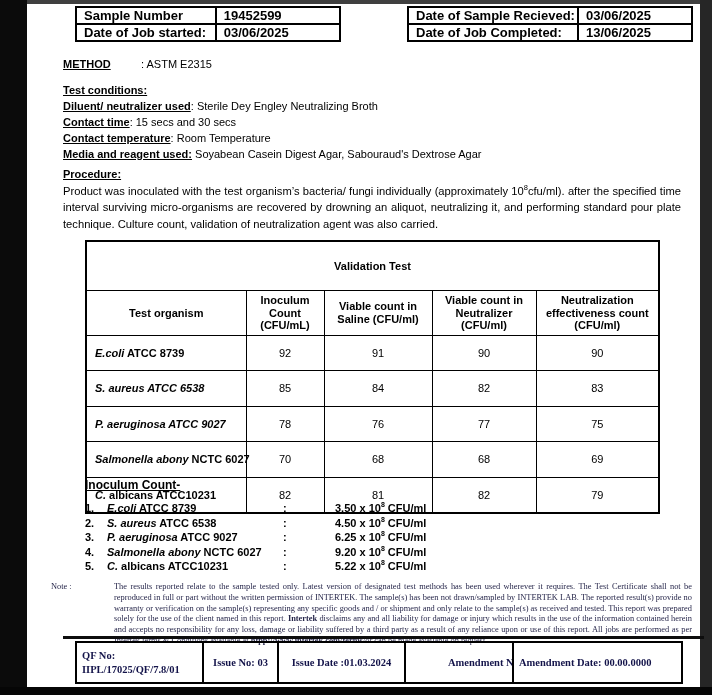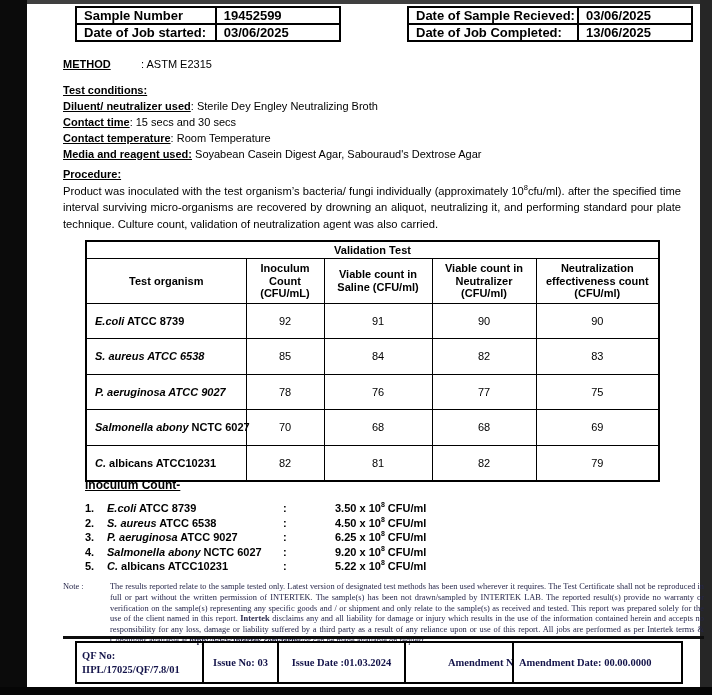--- a/index.html
+++ b/index.html
@@ -30,38 +30,38 @@
   .cond-heading { line-height:16px; }
   .cond-line { line-height:16px; }
   .proc-heading { margin-top:4px; line-height:17px; }
   .proc { width:618px; text-align:justify; line-height:16.4px; font-size:11.2px; }
   sup { font-size:7.5px; vertical-align:super; line-height:0; }
 
   
   .validation { position:absolute; left:58px; top:236px; border-collapse:collapse; table-layout:fixed; width:573px; }
   .validation td, .validation th { border:1.5px solid #000; font-size:11px; }
   .validation { border:2.5px solid #000; }
-  .v-title { text-align:center; font-weight:bold; height:17px; padding:2px; }
+  .v-title { text-align:center; font-weight:bold; height:17px; padding:18px; }
   .validation th { font-weight:bold; line-height:12.5px; padding:3px 1px; text-align:center; vertical-align:middle; }
   .v-row td { height:35.5px; text-align:center; vertical-align:middle; }
   .v-org { text-align:left !important; padding-left:8px; font-weight:bold; white-space:nowrap; }
 
   
   .ino-sec { position:absolute; left:58px; top:474px; font-size:11px; }
   .ino-heading { font-size:12px; margin-bottom:9px; display:inline-block; }
   .ino-row { display:flex; line-height:14.6px; font-weight:bold; }
   .ino-num { width:22px; }
   .ino-org { width:176px; white-space:nowrap; }
   .ino-colon { width:52px; }
   .ino-val { white-space:nowrap; font-weight:bold; }
   .ino-val sup { font-size:7px; }
 
   
-  .note { position:absolute; left:36px; top:578px; width:641px; display:flex;
-          font-family:"Liberation Serif", serif; font-size:8.4px; line-height:10.8px; color:var(--note-ink,#26264a); }
+  .note { position:absolute; left:24px; top:578px; width:641px; display:flex;
+          font-family:"Liberation Serif", serif; font-size:8.4px; line-height:10.8px; color:var(--note-ink,#26264a);gap:16px; }
   .note-label { width:47px; flex:none; }
   .note-text { flex:1; text-align:justify; }
   .note-text b { font-weight:bold; }
 
   .footer-rule { position:absolute; left:36px; top:632px; width:641px; height:3px; background:#0d0d0d; }
 
   
   .qf { position:absolute; left:48px; top:637px; border-collapse:collapse; table-layout:fixed; width:606px;
         font-family:"Liberation Serif", serif; font-size:10.5px; font-weight:bold; color:var(--footer-ink,#14144a); }
   .qf td { border:2px solid #000; height:41px; vertical-align:middle; padding:2px 5px; white-space:nowrap; overflow:hidden; }

